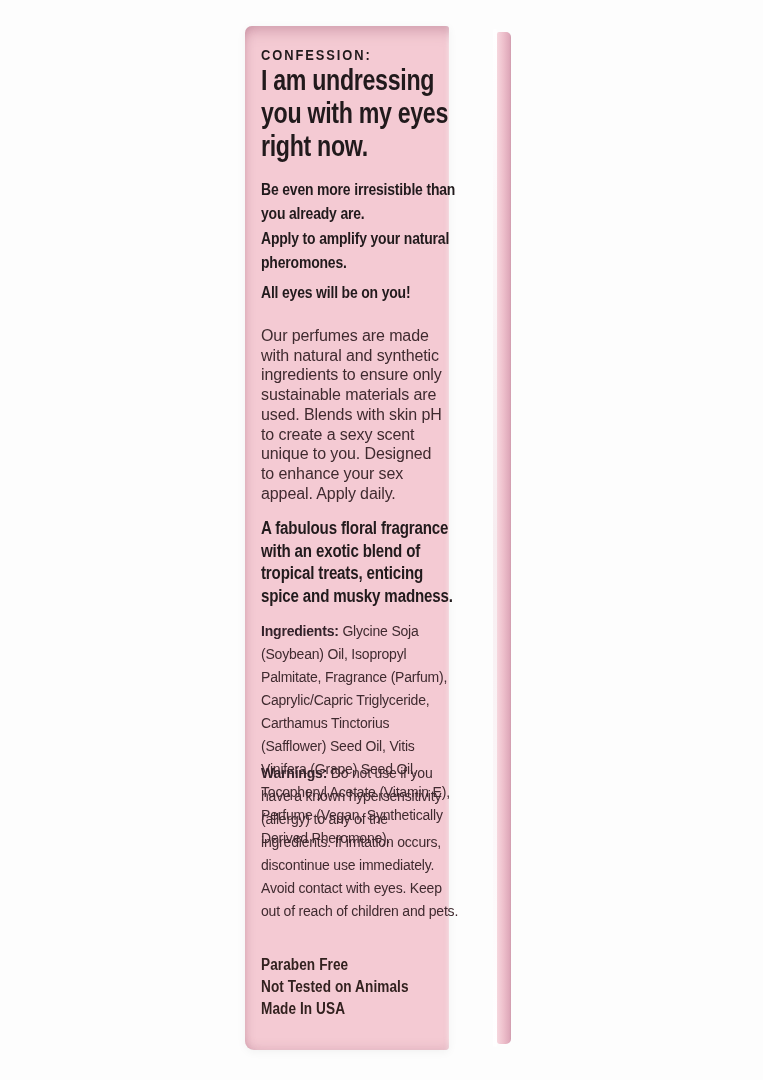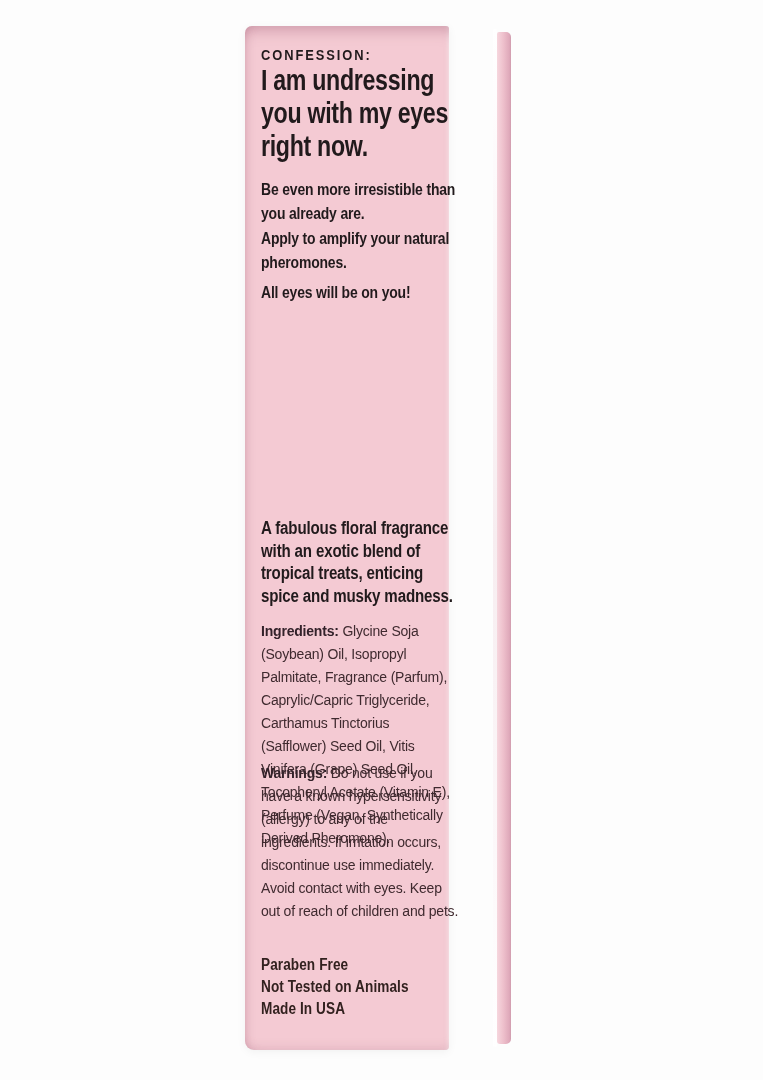--- a/index.html
+++ b/index.html
@@ -162,20 +162,29 @@
 right now.</p>
 
       <p class="txt tagline tagline-1">Be even more irresistible than
 you already are.</p>
 
       <p class="txt tagline tagline-2">Apply to amplify your natural
 pheromones.</p>
 
       <p class="txt tagline tagline-3">All eyes will be on you!</p>
 
+      <p class="txt description">Our perfumes are made
+with natural and synthetic
+ingredients to ensure only
+sustainable materials are
+used. Blends with skin pH
+to create a sexy scent
+unique to you. Designed
+to enhance your sex
+appeal. Apply daily.</p>
 
       <p class="txt fragrance">A fabulous floral fragrance
 with an exotic blend of
 tropical treats, enticing
 spice and musky madness.</p>
 
       <p class="txt fineprint ingredients"><strong>Ingredients:</strong><span> Glycine Soja
 (Soybean) Oil, Isopropyl
 Palmitate, Fragrance (Parfum),
 Caprylic/Capric Triglyceride,

